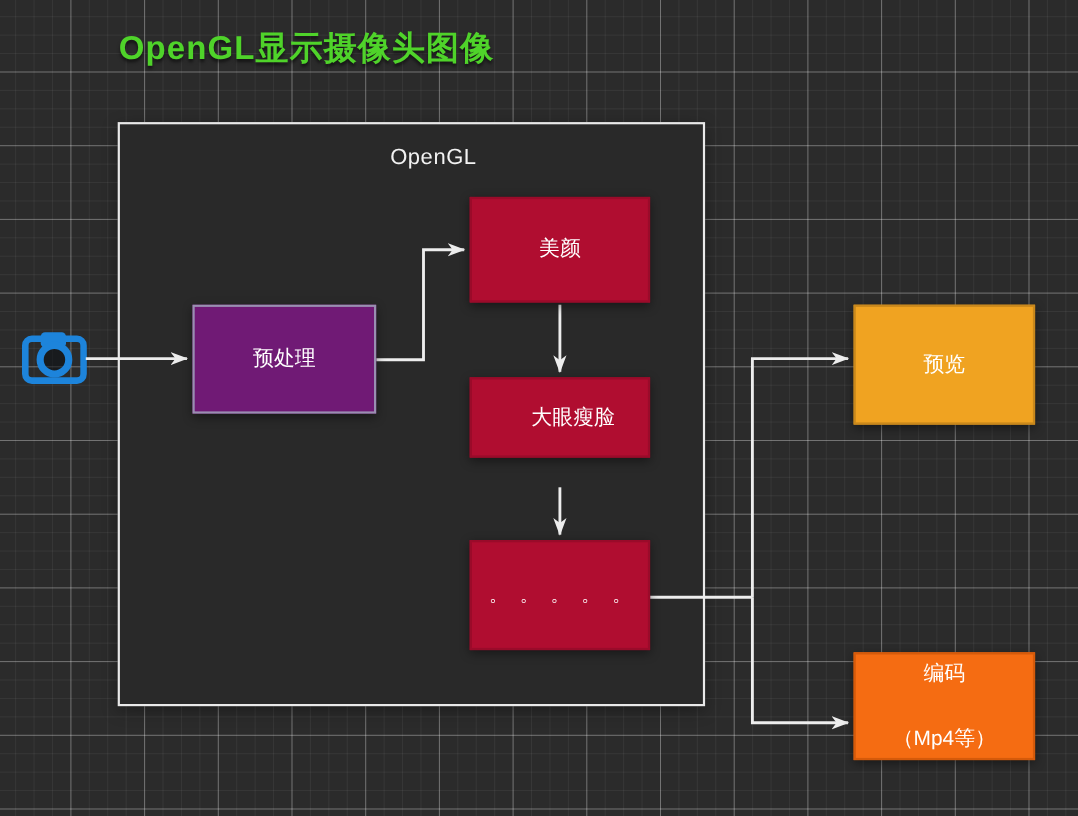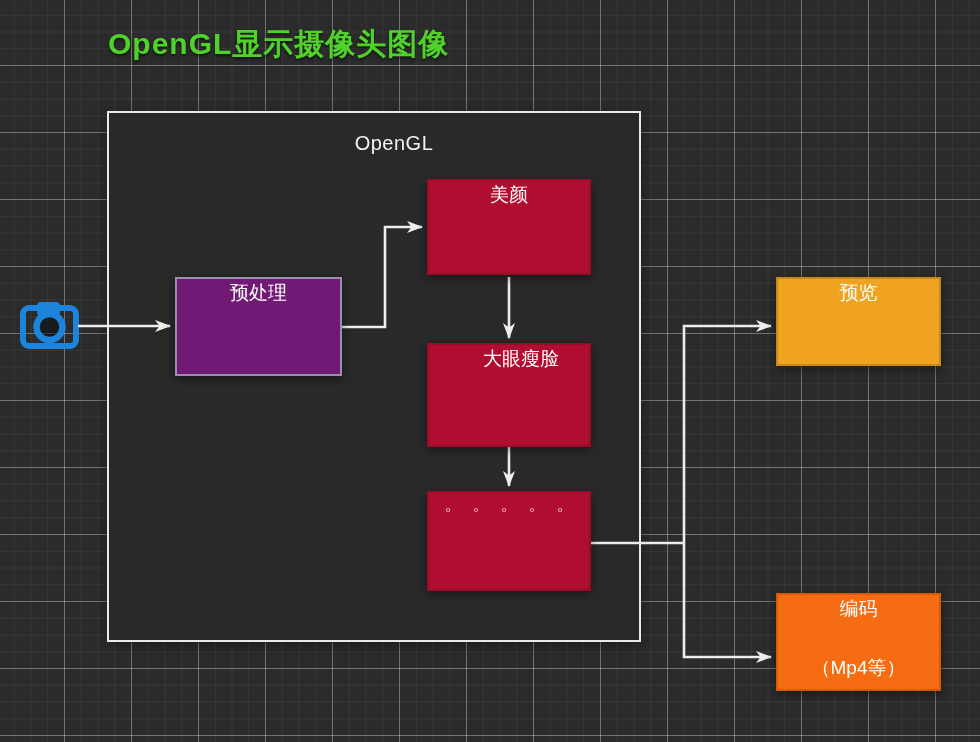--- a/index.html
+++ b/index.html
@@ -23,30 +23,30 @@
   .container-box{
     left:107px;top:111px;width:534px;height:531px;
     background:#292929;border:2px solid #e9e9e9;box-sizing:border-box;
     box-shadow:0 4px 14px rgba(0,0,0,0.35);
   }
   .container-label{
     left:107px;top:132px;width:534px;text-align:center;
     color:#f2f2f2;font-size:20px;letter-spacing:0.5px;padding-left:20px;
   }
   .node{
-    display:flex;align-items:center;flex-direction:column;
+    display:flex;align-items:center;justify-content:center;flex-direction:column;
     color:#ffffff;font-size:19px;box-sizing:border-box;
     box-shadow:0 3px 9px rgba(0,0,0,0.45);text-align:center;line-height:1.45;
   }
   .node-preprocess{left:175px;top:277px;width:167px;height:99px;background:#701a75;border:2px solid #998fb1;}
   .node-red{background:#b00d30;border:2px solid #9a0b2a;}
   .node-beauty{left:427px;top:179px;width:164px;height:96px;}
-  .node-bigeye{left:427px;top:343px;width:164px;height:104px;padding-left:24px;}
+  .node-bigeye{left:427px;top:343px;width:164px;height:73px;padding-left:24px;}
   .node-more{left:427px;top:491px;width:164px;height:100px;font-size:17px;letter-spacing:11px;text-indent:11px;}
-  .node-preview{left:776px;top:277px;width:165px;height:89px;background:#f0a321;border:2px solid #c9881c;}
+  .node-preview{left:776px;top:277px;width:165px;height:109px;background:#f0a321;border:2px solid #c9881c;}
   .node-encode{left:776px;top:593px;width:165px;height:98px;background:#f56c12;border:2px solid #d55a0a;gap:31px;}
   svg{display:block;}
   .lines{left:0;top:0;pointer-events:none;}
   .camera{left:19px;top:299px;}
 </style>
 </head>
 <body>
 
 <div class="abs page-title">OpenGL显示摄像头图像</div>
 

